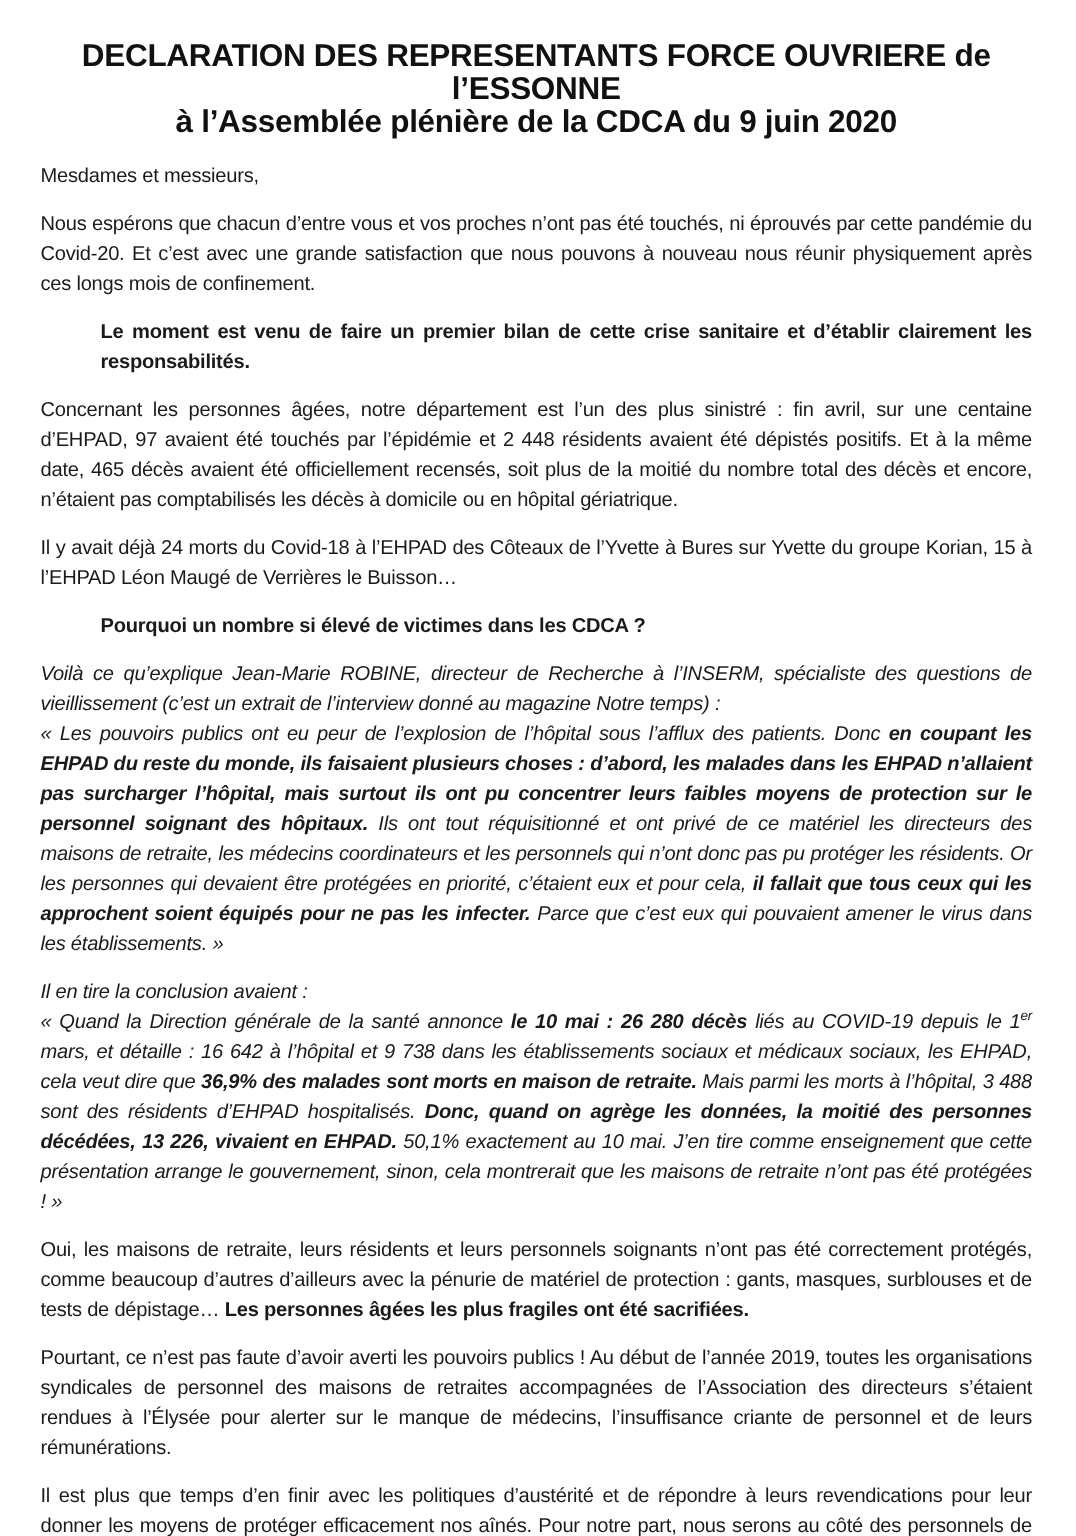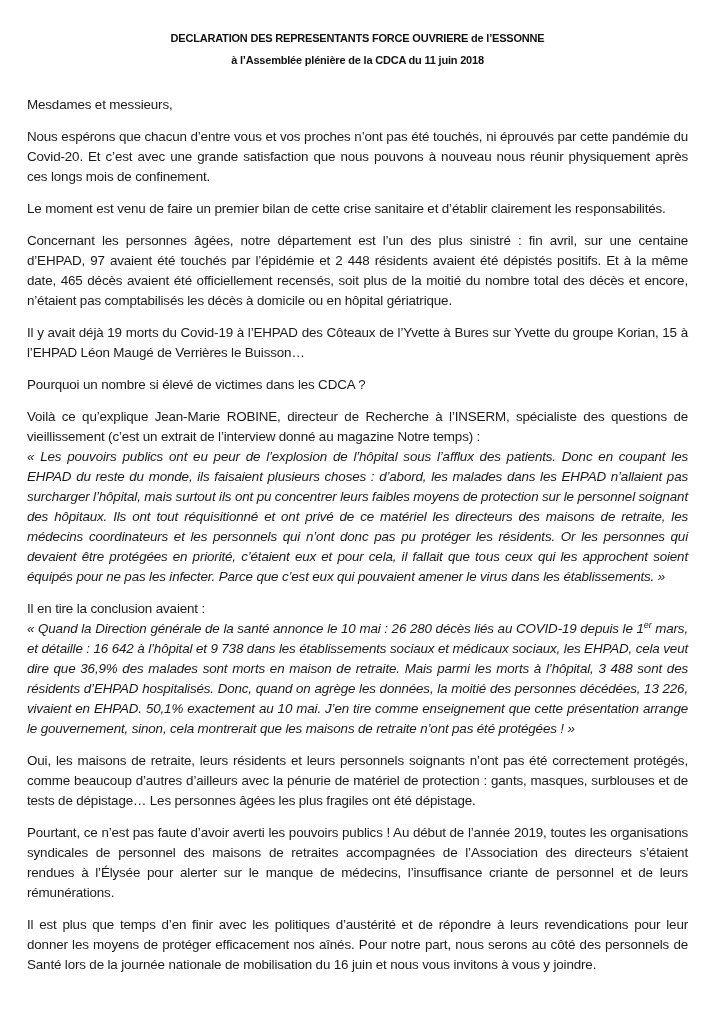--- a/index.html
+++ b/index.html
@@ -4,56 +4,56 @@
 <style>
   html, body { margin: 0; padding: 0; background: #ffffff; }
   body { width: 717px; height: 1024px; overflow: hidden; position: relative; }
   .page {
     position: absolute; left: 27px; top: 0; width: 661px;
     font-family: "Liberation Sans", "DejaVu Sans", sans-serif;
     font-size: 13.4px; line-height: 20px; color: #1a1a1a;
     letter-spacing: -0.15px;
   }
   .title {
-    text-align: center; font-weight: bold; font-size: 11px; line-height: 22px;
+    text-align: center; font-weight: bold; font-size: 21px; line-height: 22px;
     margin-top: 27px; letter-spacing: -0.2px; color: #111;
   }
   p { margin: 0 0 12px 0; text-align: justify; }
-  .greet { margin-top: 24px; margin-bottom: 12px; }
-  .bold { font-weight: normal; }
+  .greet { margin-top: 14px; margin-bottom: 12px; }
+  .bold { font-weight: bold; margin-left: 40px; }
   .quote { font-style: italic; }
-  .lead-in { margin-bottom: 0; }
-  b { font-weight: normal; }
+  .lead-in { margin-bottom: 0; font-style: italic; }
+  b { font-weight: bold; }
   sup { font-size: 9px; line-height: 0; vertical-align: 5px; }
 </style>
 </head>
 <body>
 
 <div class="page">
   <div class="title">
     <div>DECLARATION DES REPRESENTANTS FORCE OUVRIERE de l’ESSONNE</div>
-    <div>à l’Assemblée plénière de la CDCA du 11 juin 2018</div>
+    <div>à l’Assemblée plénière de la CDCA du 9 juin 2020</div>
   </div>
 
   <p class="greet">Mesdames et messieurs,</p>
 
   <p>Nous espérons que chacun d’entre vous et vos proches n’ont pas été touchés, ni éprouvés par cette pandémie du Covid-20. Et c’est avec une grande satisfaction que nous pouvons à nouveau nous réunir physiquement après ces longs mois de confinement.</p>
 
   <p class="bold">Le moment est venu de faire un premier bilan de cette crise sanitaire et d’établir clairement les responsabilités.</p>
 
   <p>Concernant les personnes âgées, notre département est l’un des plus sinistré : fin avril, sur une centaine d’EHPAD, 97 avaient été touchés par l’épidémie et 2 448 résidents avaient été dépistés positifs. Et à la même date, 465 décès avaient été officiellement recensés, soit plus de la moitié du nombre total des décès et encore, n’étaient pas comptabilisés les décès à domicile ou en hôpital gériatrique.</p>
 
-  <p>Il y avait déjà 19 morts du Covid-19 à l’EHPAD des Côteaux de l’Yvette à Bures sur Yvette du groupe Korian, 15 à l’EHPAD Léon Maugé de Verrières le Buisson…</p>
+  <p>Il y avait déjà 24 morts du Covid-18 à l’EHPAD des Côteaux de l’Yvette à Bures sur Yvette du groupe Korian, 15 à l’EHPAD Léon Maugé de Verrières le Buisson…</p>
 
   <p class="bold">Pourquoi un nombre si élevé de victimes dans les CDCA ?</p>
 
   <p class="lead-in">Voilà ce qu’explique Jean-Marie ROBINE, directeur de Recherche à l’INSERM, spécialiste des questions de vieillissement (c’est un extrait de l’interview donné au magazine Notre temps) :</p>
   <p class="quote"><span>« Les pouvoirs publics ont eu peur de l’explosion de l’hôpital sous l’afflux des patients. Donc </span><b>en coupant les EHPAD du reste du monde, ils faisaient plusieurs choses : d’abord, les malades dans les EHPAD n’allaient pas surcharger l’hôpital, mais surtout ils ont pu concentrer leurs faibles moyens de protection sur le personnel soignant des hôpitaux.</b><span> Ils ont tout réquisitionné et ont privé de ce matériel les directeurs des maisons de retraite, les médecins coordinateurs et les personnels qui n’ont donc pas pu protéger les résidents. Or les personnes qui devaient être protégées en priorité, c’étaient eux et pour cela, </span><b>il fallait que tous ceux qui les approchent soient équipés pour ne pas les infecter.</b><span> Parce que c’est eux qui pouvaient amener le virus dans les établissements. »</span></p>
 
   <p class="lead-in">Il en tire la conclusion avaient :</p>
   <p class="quote"><span>« Quand la Direction générale de la santé annonce </span><b>le 10 mai : 26 280 décès</b><span> liés au COVID-19 depuis le 1</span><sup>er</sup><span> mars, et détaille : 16 642 à l’hôpital et 9 738 dans les établissements sociaux et médicaux sociaux, les EHPAD, cela veut dire que </span><b>36,9% des malades sont morts en maison de retraite.</b><span> Mais parmi les morts à l’hôpital, 3 488 sont des résidents d’EHPAD hospitalisés. </span><b>Donc, quand on agrège les données, la moitié des personnes décédées, 13 226, vivaient en EHPAD.</b><span> 50,1% exactement au 10 mai. J’en tire comme enseignement que cette présentation arrange le gouvernement, sinon, cela montrerait que les maisons de retraite n’ont pas été protégées ! »</span></p>
 
-  <p><span>Oui, les maisons de retraite, leurs résidents et leurs personnels soignants n’ont pas été correctement protégés, comme beaucoup d’autres d’ailleurs avec la pénurie de matériel de protection : gants, masques, surblouses et de tests de dépistage… </span><b>Les personnes âgées les plus fragiles ont été dépistage.</b></p>
+  <p><span>Oui, les maisons de retraite, leurs résidents et leurs personnels soignants n’ont pas été correctement protégés, comme beaucoup d’autres d’ailleurs avec la pénurie de matériel de protection : gants, masques, surblouses et de tests de dépistage… </span><b>Les personnes âgées les plus fragiles ont été sacrifiées.</b></p>
 
   <p>Pourtant, ce n’est pas faute d’avoir averti les pouvoirs publics ! Au début de l’année 2019, toutes les organisations syndicales de personnel des maisons de retraites accompagnées de l’Association des directeurs s’étaient rendues à l’Élysée pour alerter sur le manque de médecins, l’insuffisance criante de personnel et de leurs rémunérations.</p>
 
   <p>Il est plus que temps d’en finir avec les politiques d’austérité et de répondre à leurs revendications pour leur donner les moyens de protéger efficacement nos aînés. Pour notre part, nous serons au côté des personnels de Santé lors de la journée nationale de mobilisation du 16 juin et nous vous invitons à vous y joindre.</p>
 </div>
 
 </body></html>

